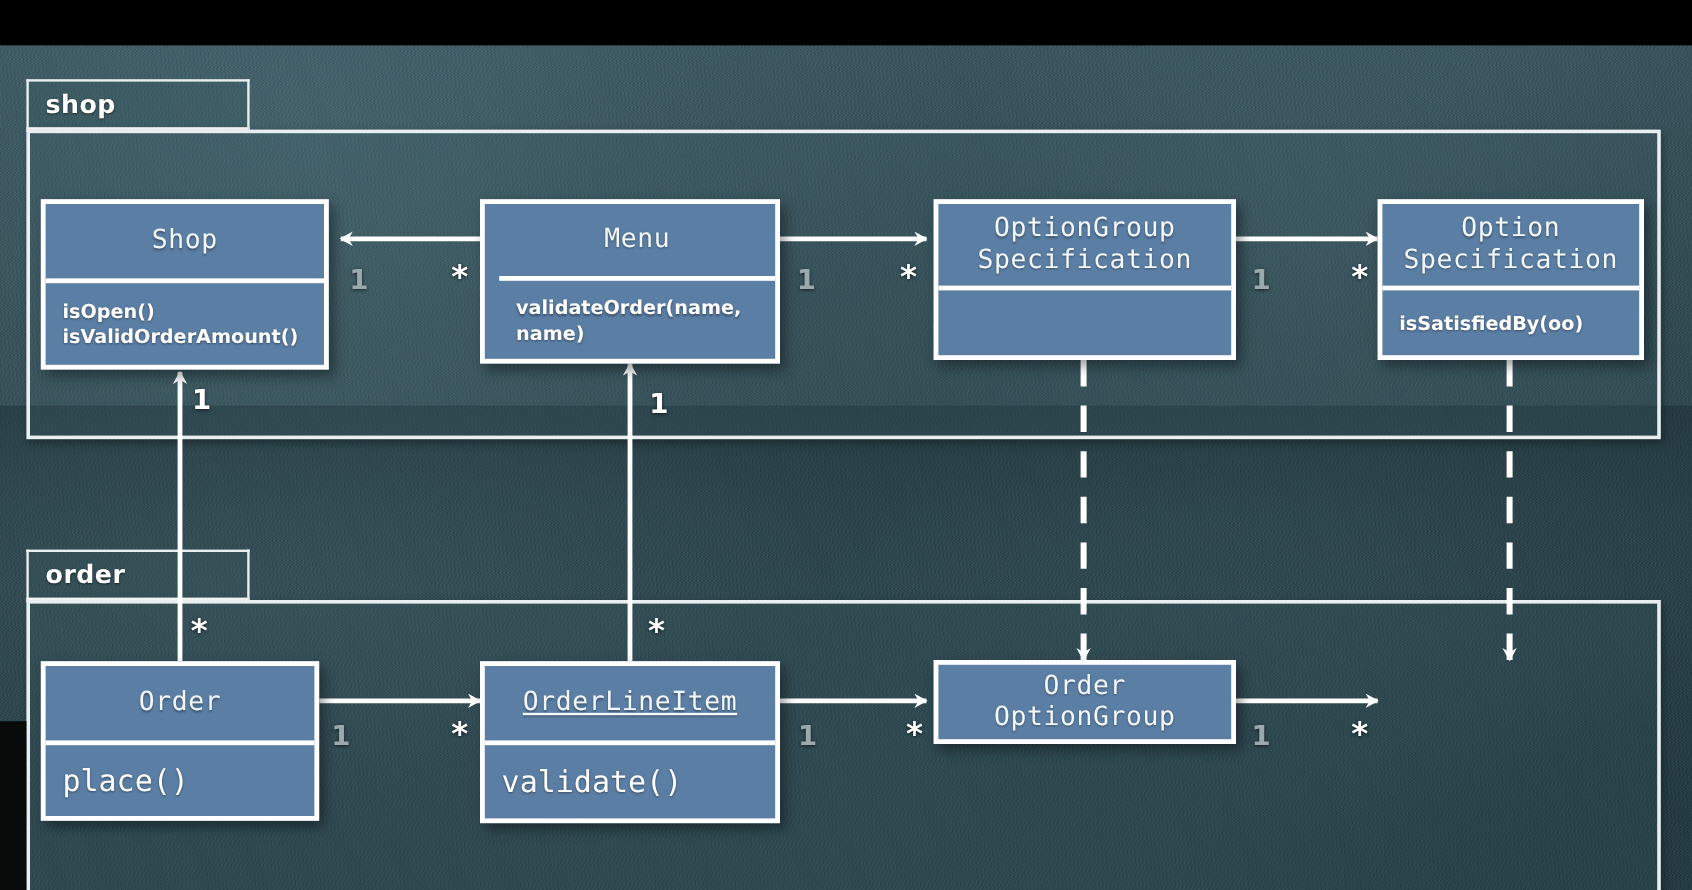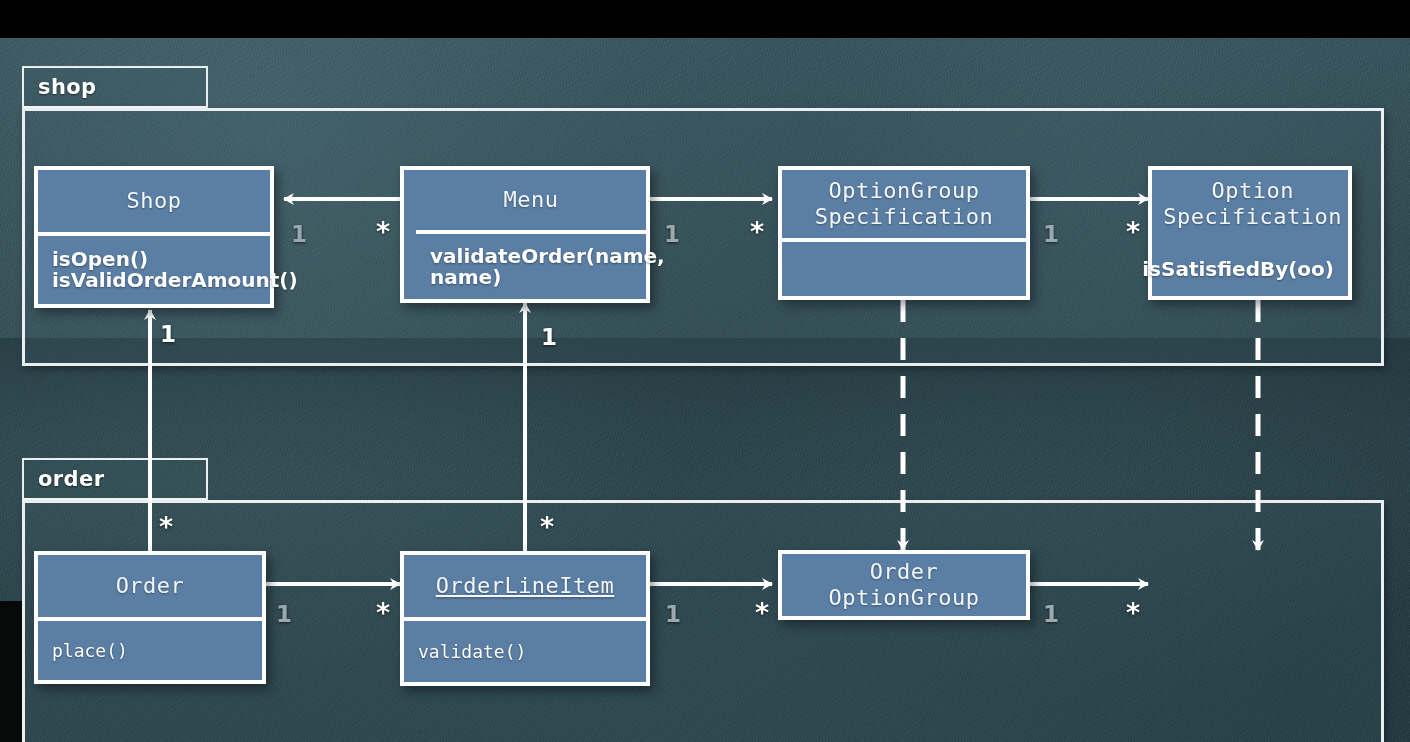--- a/index.html
+++ b/index.html
@@ -91,29 +91,29 @@
     padding: 4px 6px;
     text-shadow: 0 1px 2px rgba(0,0,0,0.35);
   }
   .cls-sep { flex: none; height: 4px; background: #ffffff; }
   .cls-ops {
     flex: 1;
     display: flex; flex-direction: column; justify-content: center;
     color: #ffffff;
     font-family: "DejaVu Sans", sans-serif;
     font-weight: bold;
-    font-size: 20px;
+    font-size: 16px;
     line-height: 21px;
     padding: 4px 14px;
     text-shadow: 0 1px 2px rgba(0,0,0,0.40);
   }
   .cls-ops.mono {
     font-family: "DejaVu Sans Mono", monospace;
     font-weight: normal;
-    font-size: 18px;
+    font-size: 25px;
     line-height: 24px;
   }
   .cls-ops .op { white-space: pre-wrap; }
 
   
   .edges { position: absolute; inset: 0; z-index: 14; pointer-events: none; }
 
   
   .mult {
     position: absolute; z-index: 35;
@@ -217,21 +217,21 @@
   </div>
 
   <div class="cls" style="left:778px; top:128px; width:252px; height:134px;">
     <div class="cls-name" style="height:68px; flex-direction:column;">
       <span>OptionGroup</span>
       <span>Specification</span>
     </div>
     <div class="cls-sep"></div>
   </div>
 
-  <div class="cls" style="left:1148px; top:128px; width:204px; height:134px;align-items:flex-end;">
+  <div class="cls" style="left:1148px; top:128px; width:222px; height:134px;">
     <div class="cls-name" style="height:68px; flex-direction:column;">
       <span>Option</span>
       <span>Specification</span>
     </div>
     <div class="cls-sep"></div>
     <div class="cls-ops">
       <span class="op">isSatisfiedBy(oo)</span>
     </div>
   </div>
 

